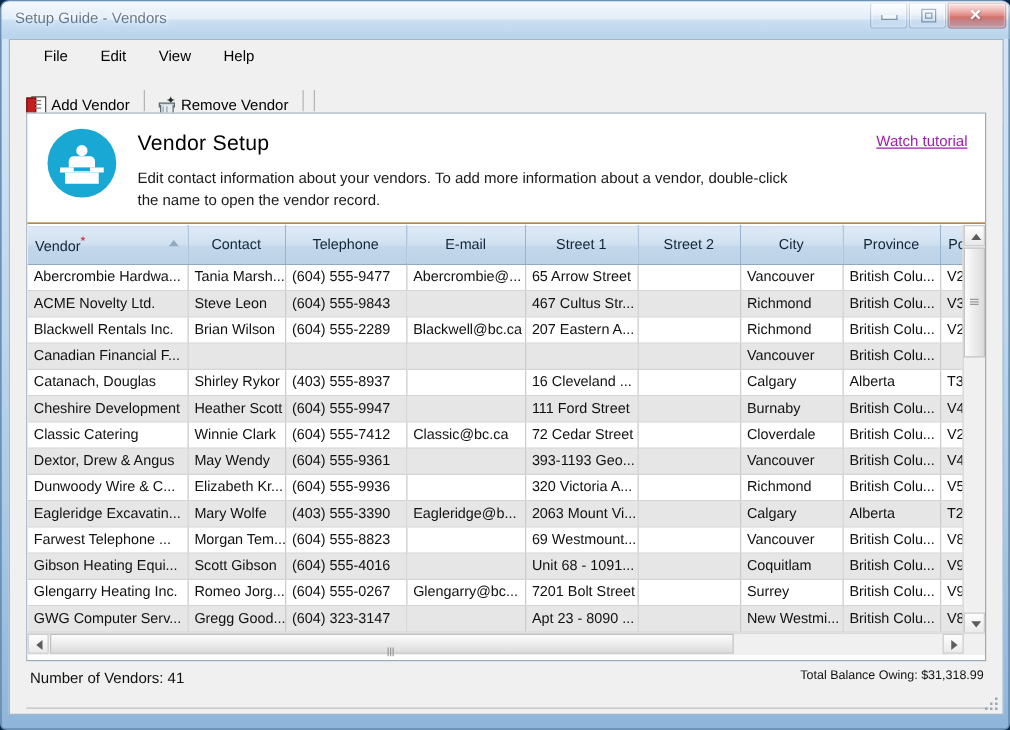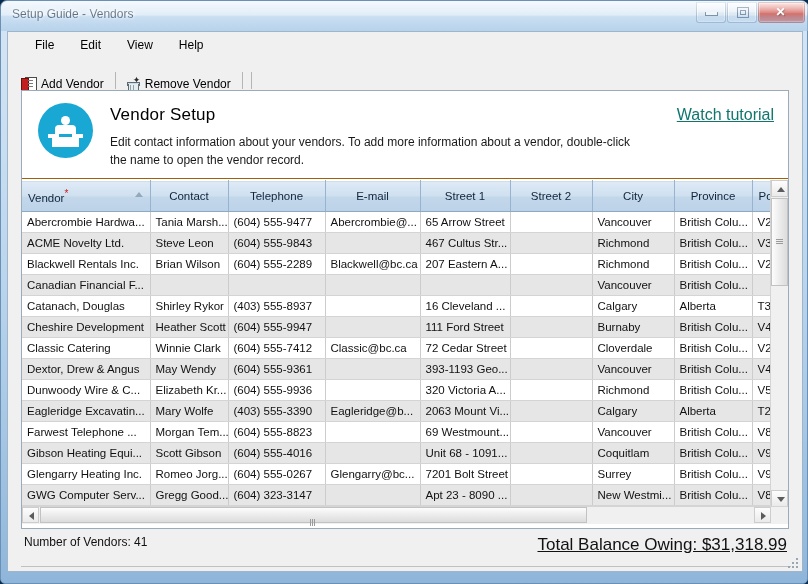--- a/index.html
+++ b/index.html
@@ -203,21 +203,21 @@
     font-size:17px; color:#000; font-weight:normal;
     letter-spacing:.2px;
   }
   #panel-desc {
     position:absolute; left:88px; top:42px;
     width: 540px;
     font-size:12px; color:#1a1a1a; line-height:18px;
   }
   #watch-tutorial {
     position:absolute; right:14px; top:15px;
-    font-size:16px; color:#0f766e;
+    font-size:12px; color:#a21caf;
     text-decoration:underline; cursor:pointer;
   }
 
   
   #grid-wrap {
     position:absolute; left:0; top:89px;
     width:766px; height:348px;
     background:#ffffff;
     box-sizing:border-box;
     overflow:hidden;
@@ -331,21 +331,21 @@
   #status-row{
     position:absolute; left:13px; top:503px;
     width:768px; height:30px;text-align:right;
   }
   #vendor-count{
     position:absolute; left:3px; top:0;
     font-size:12px; color:#111;
   }
   #balance-owing{
     position:absolute; right:2px; top:0;
-    font-size:17px; color:#111;text-decoration:underline;
+    font-size:10px; color:#111;
   }
   #divider{
     position:absolute; left:13px; top:534px;
     width:770px; height:1px; background:#c0c0c0;
   }
   #resize-grip{
     position:absolute; right:4px; bottom:3px; width:12px; height:12px;
   }
   #resize-grip i{
     position:absolute; width:2px;height:2px;background:#9aa7b3;

